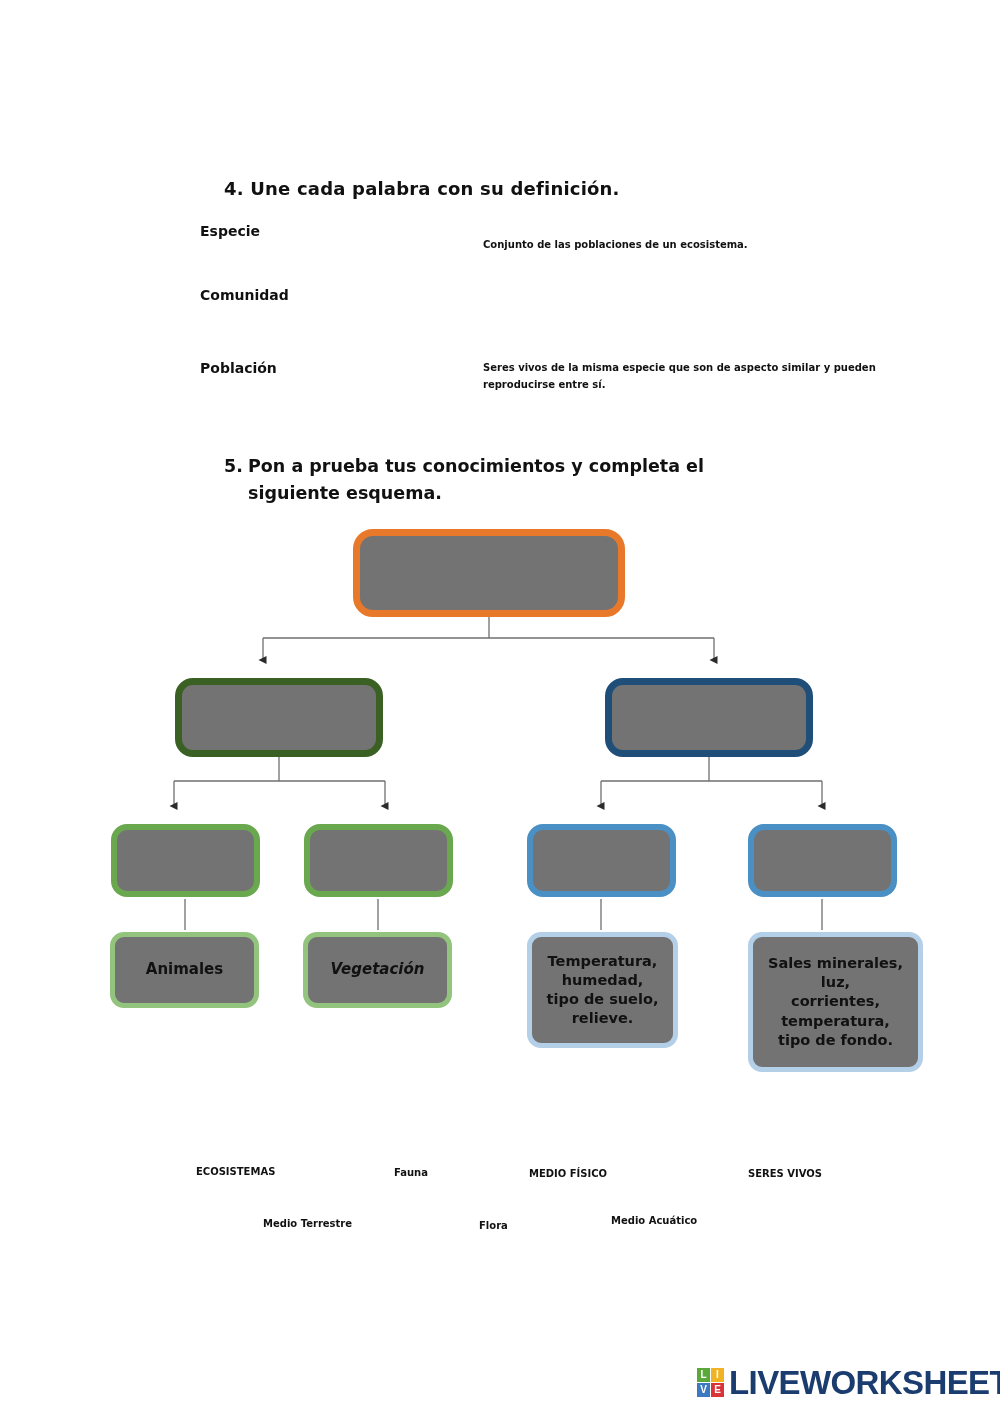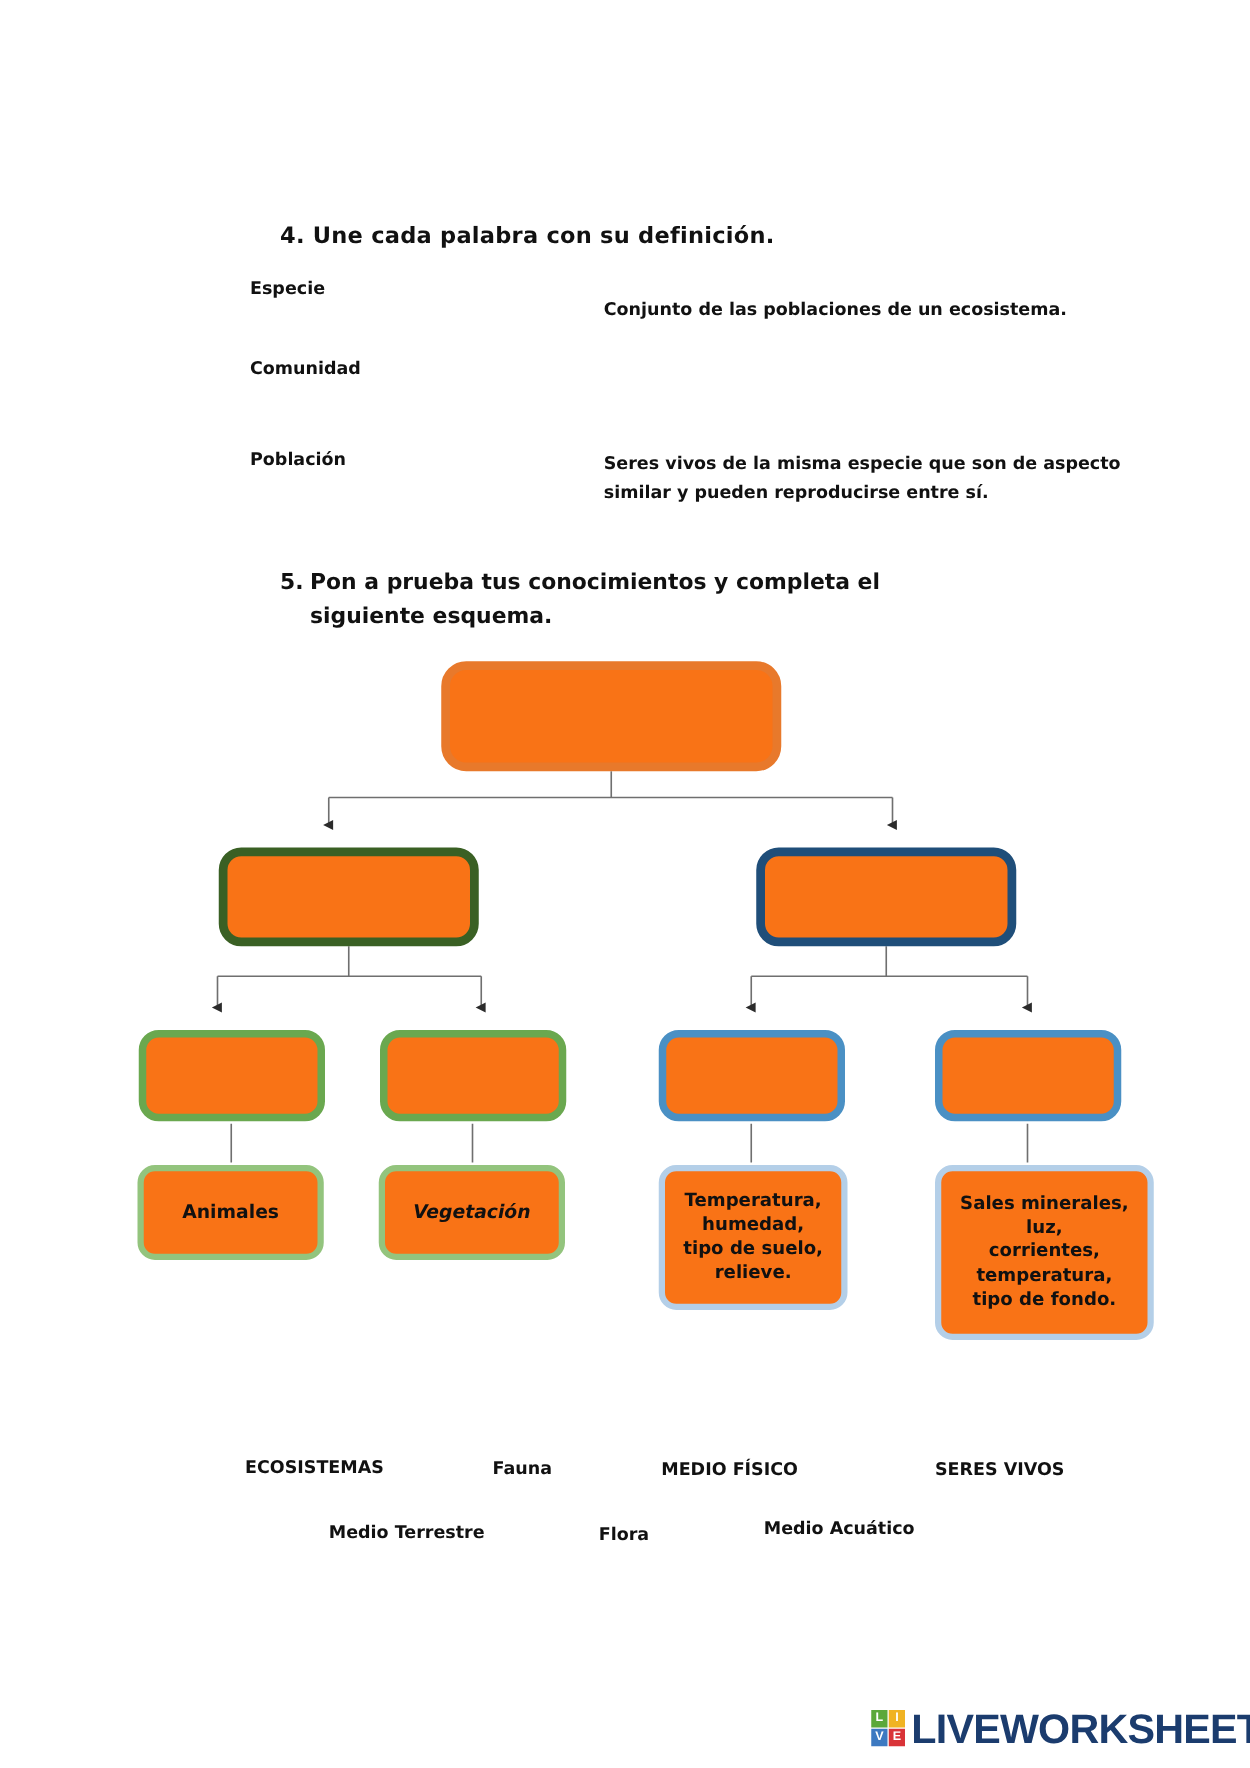--- a/index.html
+++ b/index.html
@@ -36,21 +36,21 @@
 
   .match-term {
     position: absolute;
     font-size: 14px;
     font-weight: 700;
     color: #111;
     white-space: nowrap;
   }
   .match-def {
     position: absolute;
-    font-size: 14px;
+    font-size: 10px;
     font-weight: 700;
     color: #111;
     line-height: 1.65;
     width: 420px;
   }
 
   #term-0 { left: 200px; top: 223px; }
   #term-1 { left: 200px; top: 287px; }
   #term-2 { left: 200px; top: 360px; }
 
@@ -91,21 +91,21 @@
     position: absolute;
     left: 0;
     top: 0;
     width: 1000px;
     height: 1120px;
   }
 
   .node {
     position: absolute;
     box-sizing: border-box;
-    background: #f97316;
+    background: #737373;
     display: flex;
     align-items: center;
     justify-content: center;
     text-align: center;
     font-weight: 700;
     color: #111;
     line-height: 1.32;
   }
 
   .node.lvl1 {
@@ -140,21 +140,21 @@
   #node-fis2-slot  { left: 748px; top: 824px; width: 149px; height: 73px; }
 
   #node-animales   { left: 110px; top: 932px; width: 149px; height: 76px; font-size: 15px; }
   #node-vegetacion { left: 303px; top: 932px; width: 149px; height: 76px; font-size: 15px; font-style: italic; }
   #node-fisico-terr{ left: 527px; top: 932px; width: 151px; height: 116px; font-size: 14.5px; }
   #node-fisico-acu { left: 748px; top: 932px; width: 175px; height: 140px; font-size: 14.5px; }
 
   
   .bank-word {
     position: absolute;
-    font-size: 14px;
+    font-size: 10px;
     font-weight: 700;
     color: #111;
     white-space: nowrap;
   }
   #bank-0 { left: 196px; top: 1166px; }
   #bank-1 { left: 394px; top: 1167px; }
   #bank-2 { left: 529px; top: 1168px; }
   #bank-3 { left: 748px; top: 1168px; }
   #bank-4 { left: 263px; top: 1218px; }
   #bank-5 { left: 479px; top: 1220px; }

